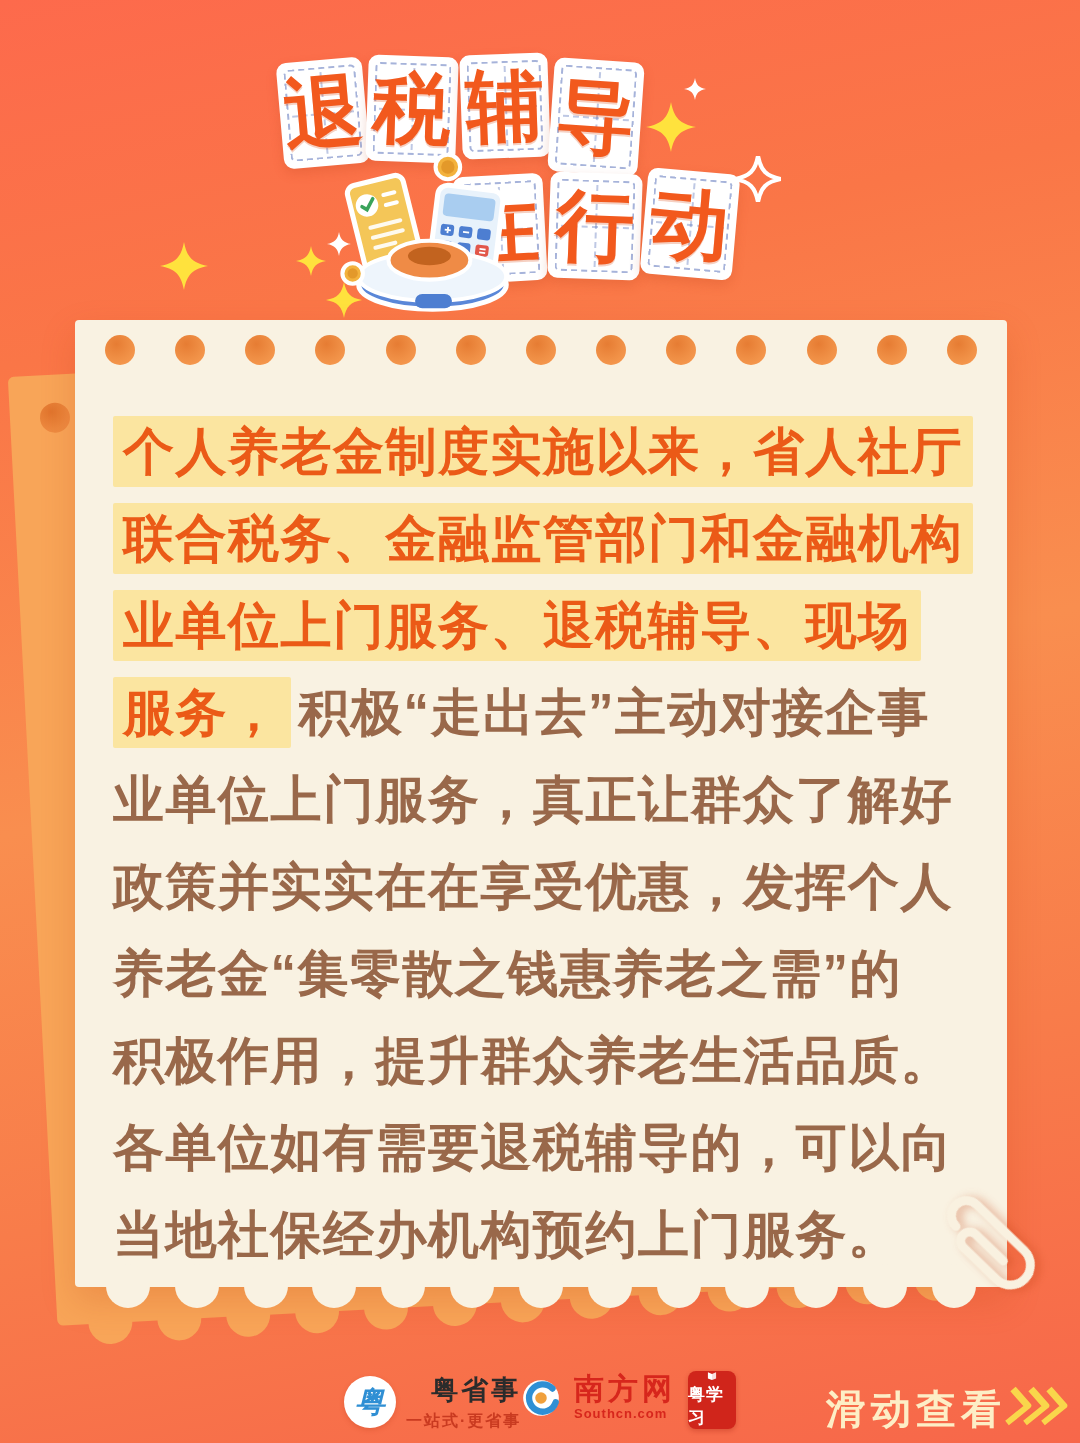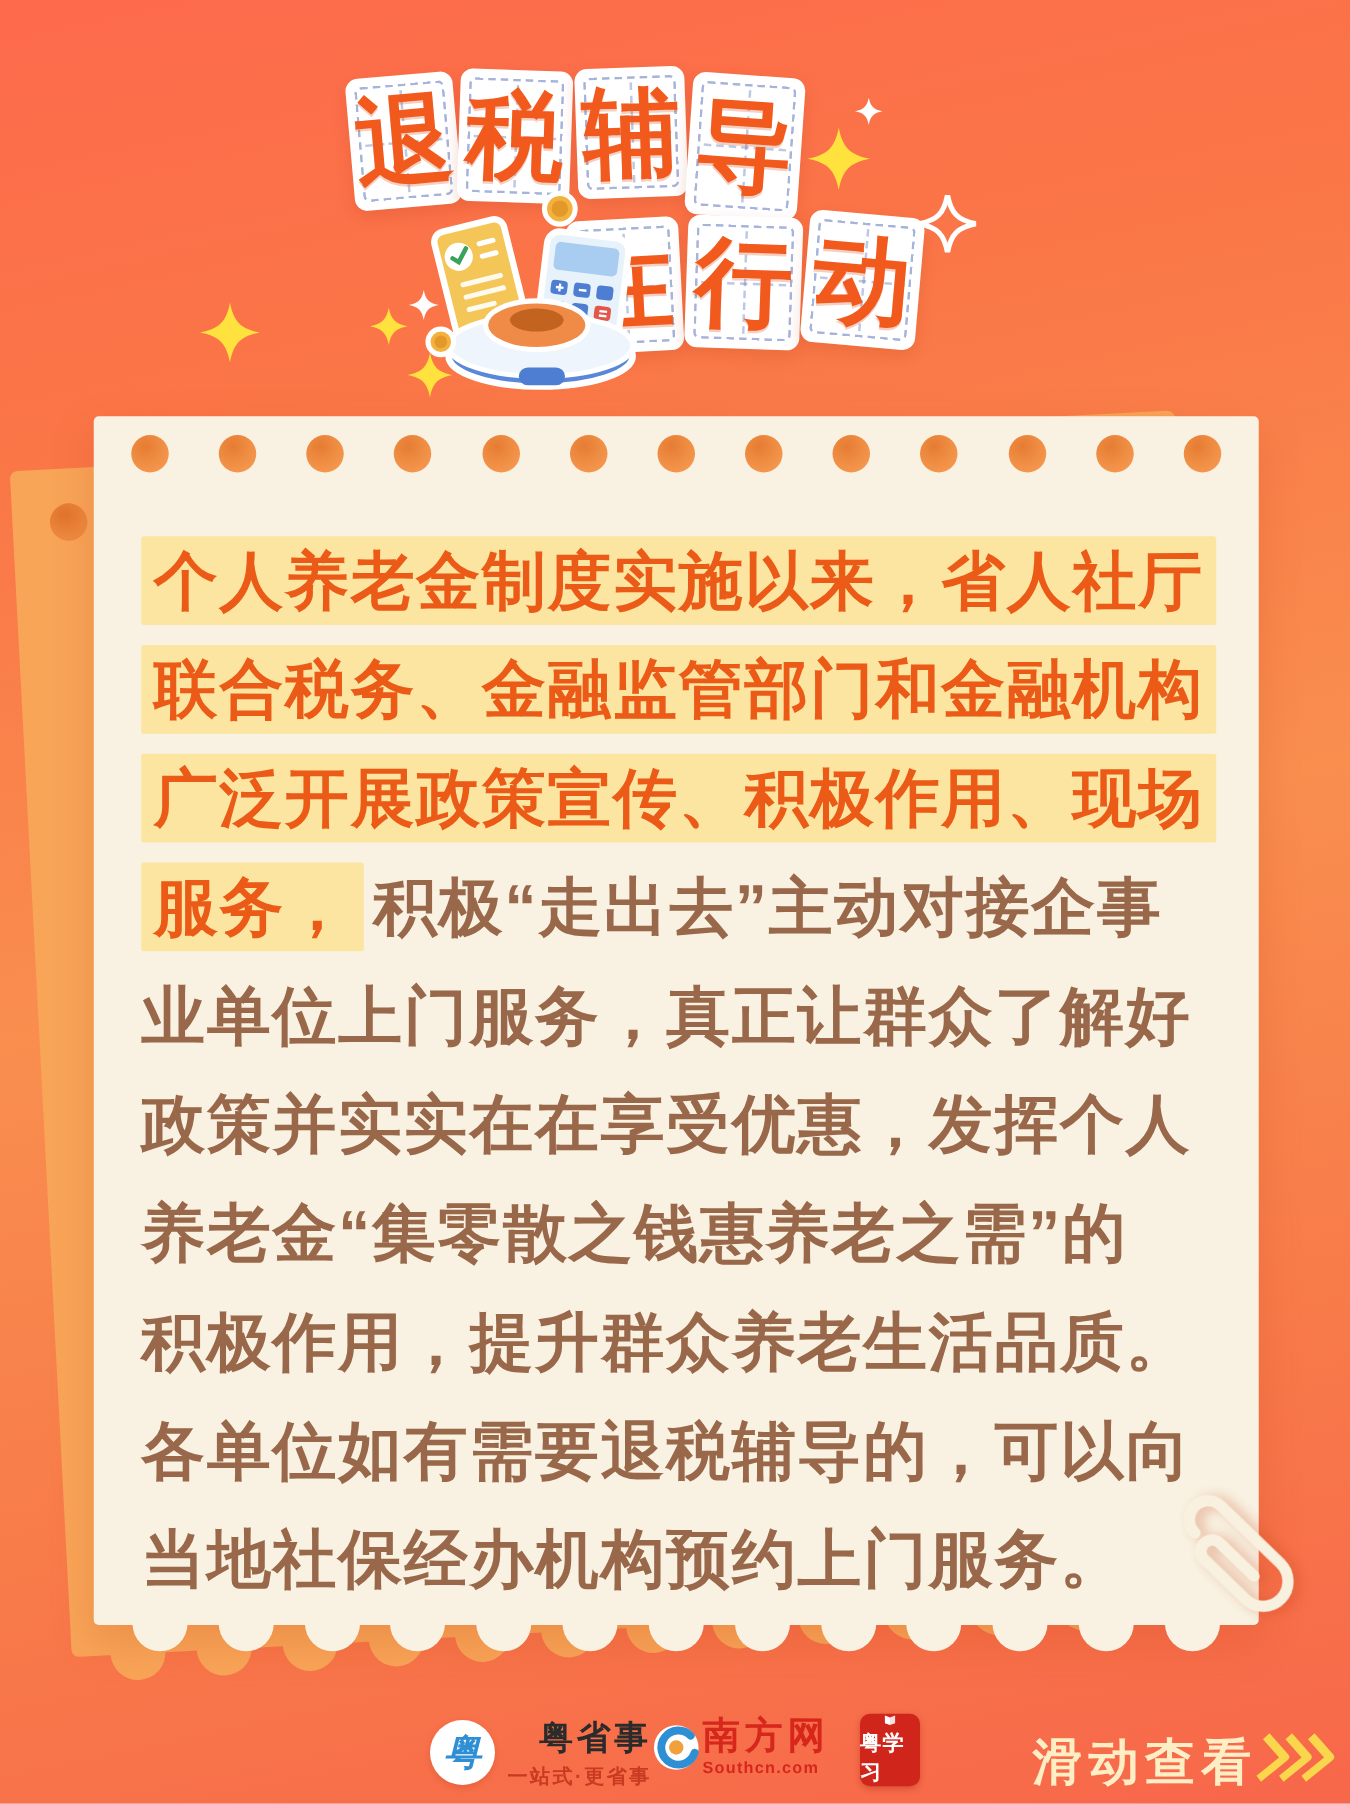--- a/index.html
+++ b/index.html
@@ -23,21 +23,21 @@
   .t3{left:461px;top:54px;width:88px;height:104px;transform:rotate(-2deg);}
   .t4{left:551px;top:60px;width:90px;height:114px;transform:rotate(4deg);}
   .t5{left:455px;top:175px;width:90px;height:107px;transform:rotate(-3deg);}
   .t6{left:549px;top:173px;width:92px;height:106px;transform:rotate(2deg);}
   .t7{left:644px;top:171px;width:92px;height:106px;transform:rotate(5deg);}
   .sparkle{position:absolute;z-index:2;}
   .illu{position:absolute;left:325px;top:150px;z-index:5;}
   
   .back-card{position:absolute;left:32px;top:352px;width:933px;height:950px;background:#f8a558;
     border-radius:6px;transform:rotate(-3deg);z-index:1;}
-  .card{position:absolute;left:75px;top:333px;width:932px;height:967px;background:#f9f2e2;
+  .card{position:absolute;left:75px;top:320px;width:932px;height:967px;background:#f9f2e2;
     border-radius:4px;box-shadow:0 14px 34px rgba(196,62,16,.22);z-index:2;}
   .holes{position:absolute;left:30px;right:30px;display:flex;justify-content:space-between;}
   .card .holes{top:15px;}
   .back-card .holes{top:28px;}
   .holes i{width:30px;height:30px;border-radius:50%;
     background:radial-gradient(circle at 38% 30%,#e67c33 0%,#f09046 55%,#f99d53 100%);}
   .back-card .holes i{background:radial-gradient(circle at 38% 30%,#e0742c 0%,#ec883e 60%,#f09046 100%);}
   .scallops{position:absolute;left:6px;right:6px;bottom:-21px;display:flex;justify-content:space-evenly;}
   .scallops i{width:44px;height:44px;border-radius:50%;background:#f9f2e2;}
   .back-card .scallops i{background:#f8a558;}
@@ -55,21 +55,21 @@
   .footer{position:absolute;left:0;top:1366px;width:1080px;height:77px;z-index:4;}
   .logo{position:absolute;display:flex;align-items:center;}
   .ysw{left:344px;top:6px;}
   .ysw-circle{width:52px;height:52px;border-radius:50%;background:#ffffff;display:flex;
     align-items:center;justify-content:center;box-shadow:0 2px 5px rgba(180,50,20,.25);}
   .ysw-circle b{font-size:30px;font-weight:900;color:#2f8fd4;font-style:italic;}
   .ysw-texts{margin-left:10px;display:flex;flex-direction:column;text-align:right;}
   .ysw-name{font-size:27px;font-weight:800;color:#2b2b2b;letter-spacing:3px;}
   .ysw-tag{font-size:16px;font-weight:700;color:#c93a20;letter-spacing:2px;margin-top:3px;}
   .southcn{left:520px;top:8px;}
-  .sc-texts{margin-left:0;display:flex;flex-direction:column;}
+  .sc-texts{margin-left:12px;display:flex;flex-direction:column;}
   .sc-name{font-size:30px;font-weight:900;color:#d7261c;font-family:"DejaVu Serif",serif;
     letter-spacing:4px;line-height:1;}
   .sc-domain{font-size:13px;font-weight:700;color:#d7261c;letter-spacing:1px;margin-top:2px;}
   .yxx{left:688px;top:5px;width:48px;height:58px;background:#d0251b;border-radius:8px;
     display:flex;flex-direction:column;align-items:center;justify-content:center;
     box-shadow:0 2px 5px rgba(150,20,10,.3);}
   .yxx-name{font-size:17px;font-weight:800;color:#ffffff;margin-top:2px;letter-spacing:1px;}
   .slide{position:absolute;left:826px;top:16px;font-size:40px;font-weight:800;color:#fdeec6;
     letter-spacing:5px;}
   .chevrons{position:absolute;left:1006px;top:18px;transform:skewX(-10deg);}
@@ -235,21 +235,21 @@
         <i></i>
       </div>
     <div class="content">
       <div class="line">
           <span class="hl">个人养老金制度实施以来，省人社厅</span>
         </div>
       <div class="line">
           <span class="hl">联合税务、金融监管部门和金融机构</span>
         </div>
       <div class="line">
-          <span class="hl">广泛开展政策宣传、积极作用、现场</span>
+          <span class="hl">业单位上门服务、退税辅导、现场</span>
         </div>
       <div class="line">
           <span class="hl">服务，</span>
           <span class="plain">积极“走出去”主动对接企事</span>
         </div>
       <div class="line">
           <span class="plain">业单位上门服务，真正让群众了解好</span>
         </div>
       <div class="line">
           <span class="plain">政策并实实在在享受优惠，发挥个人</span>

